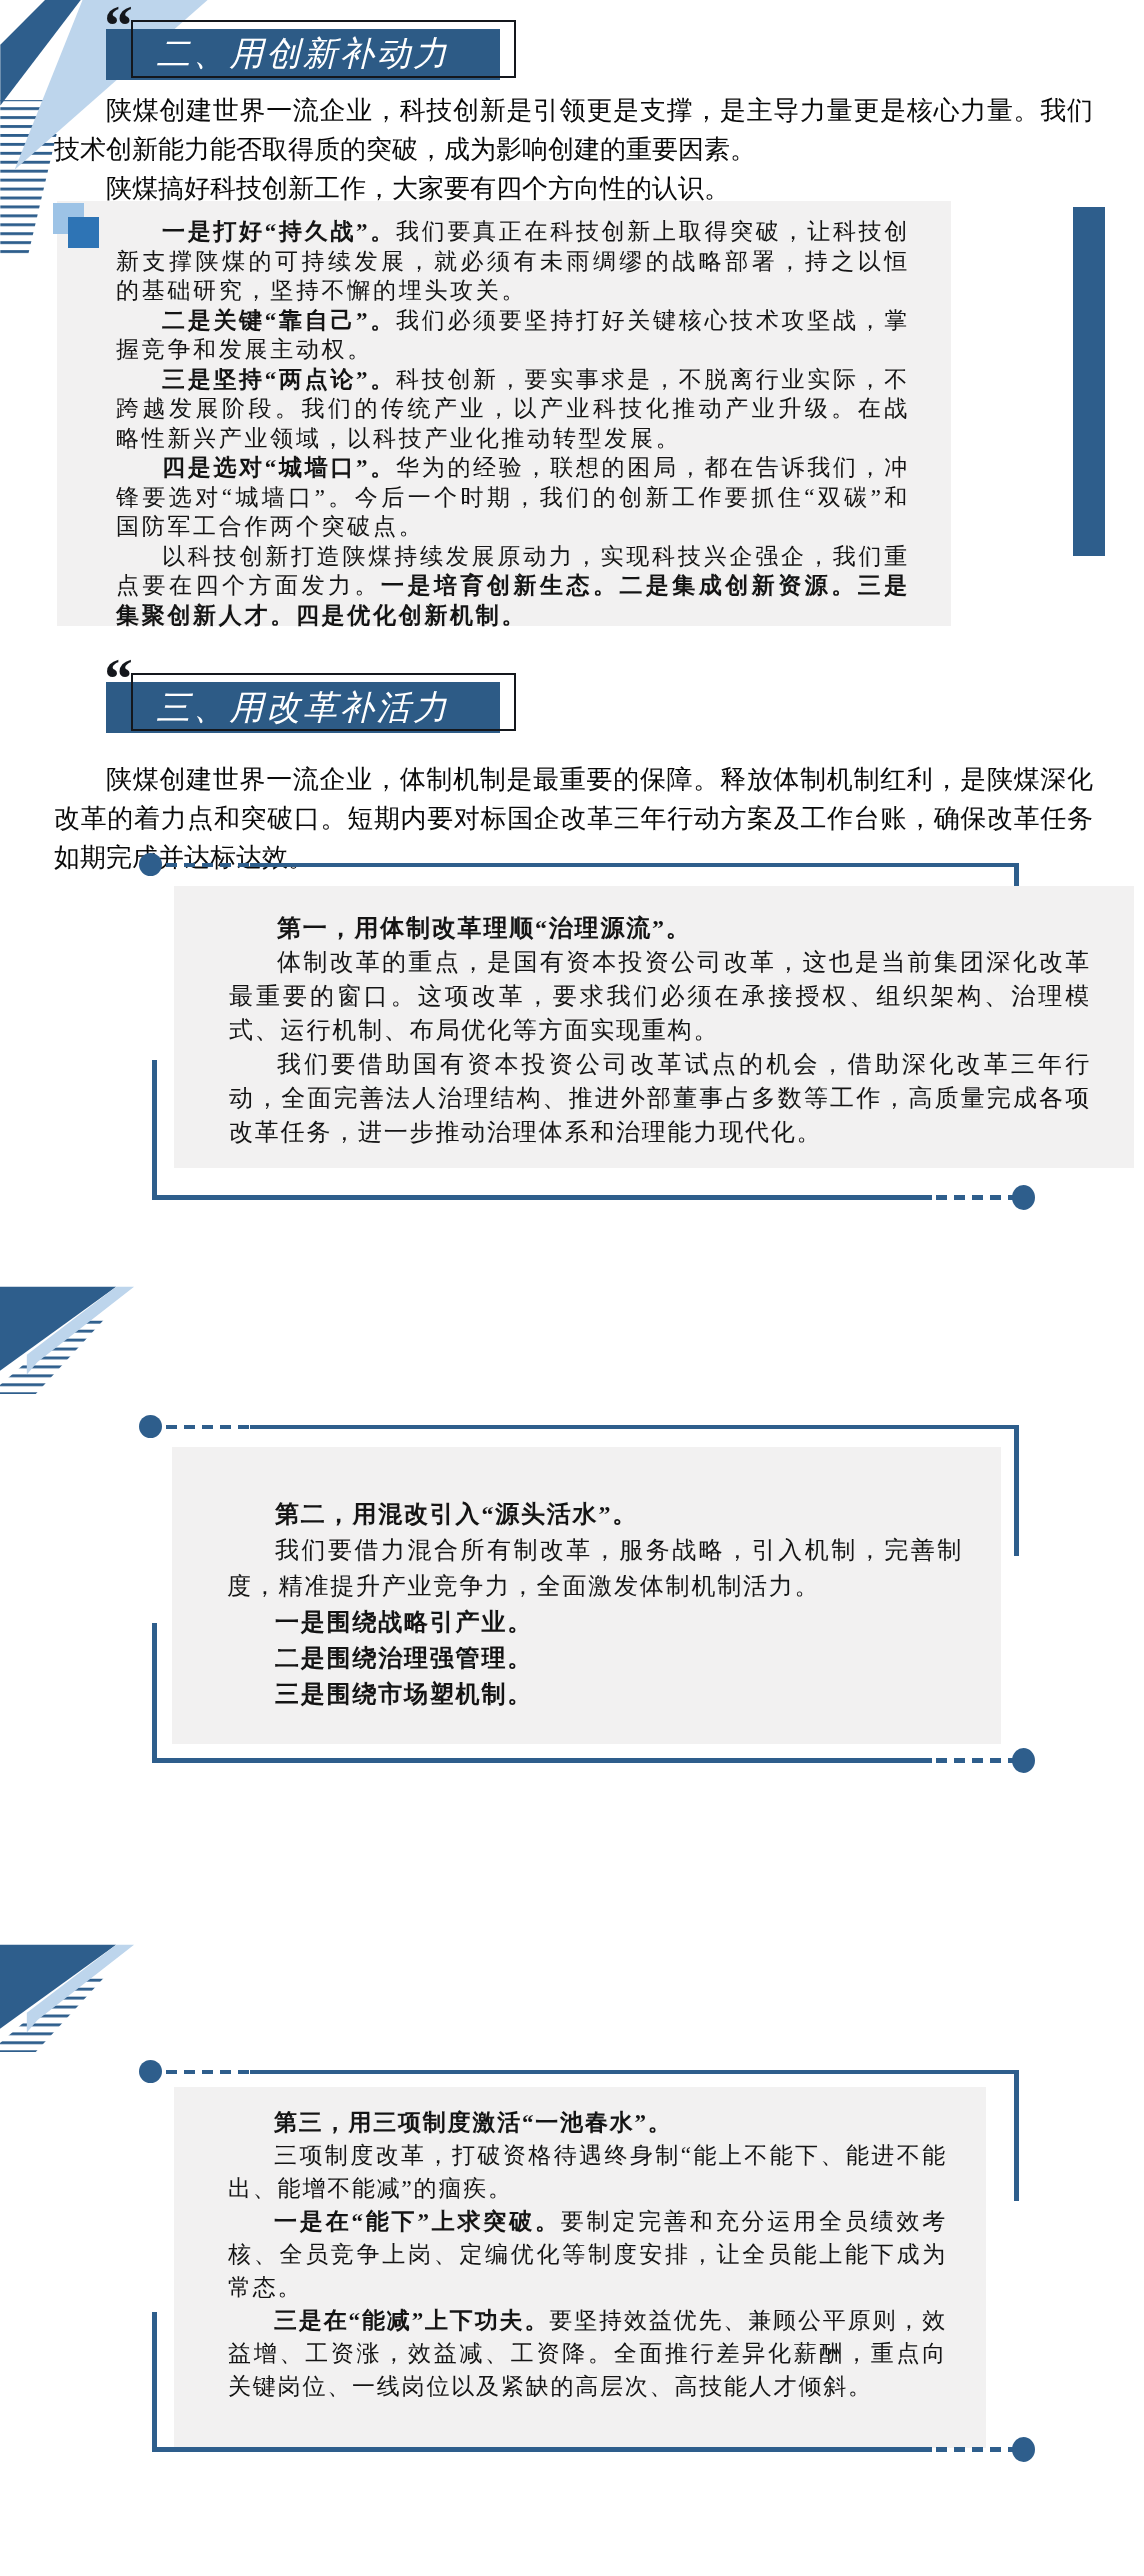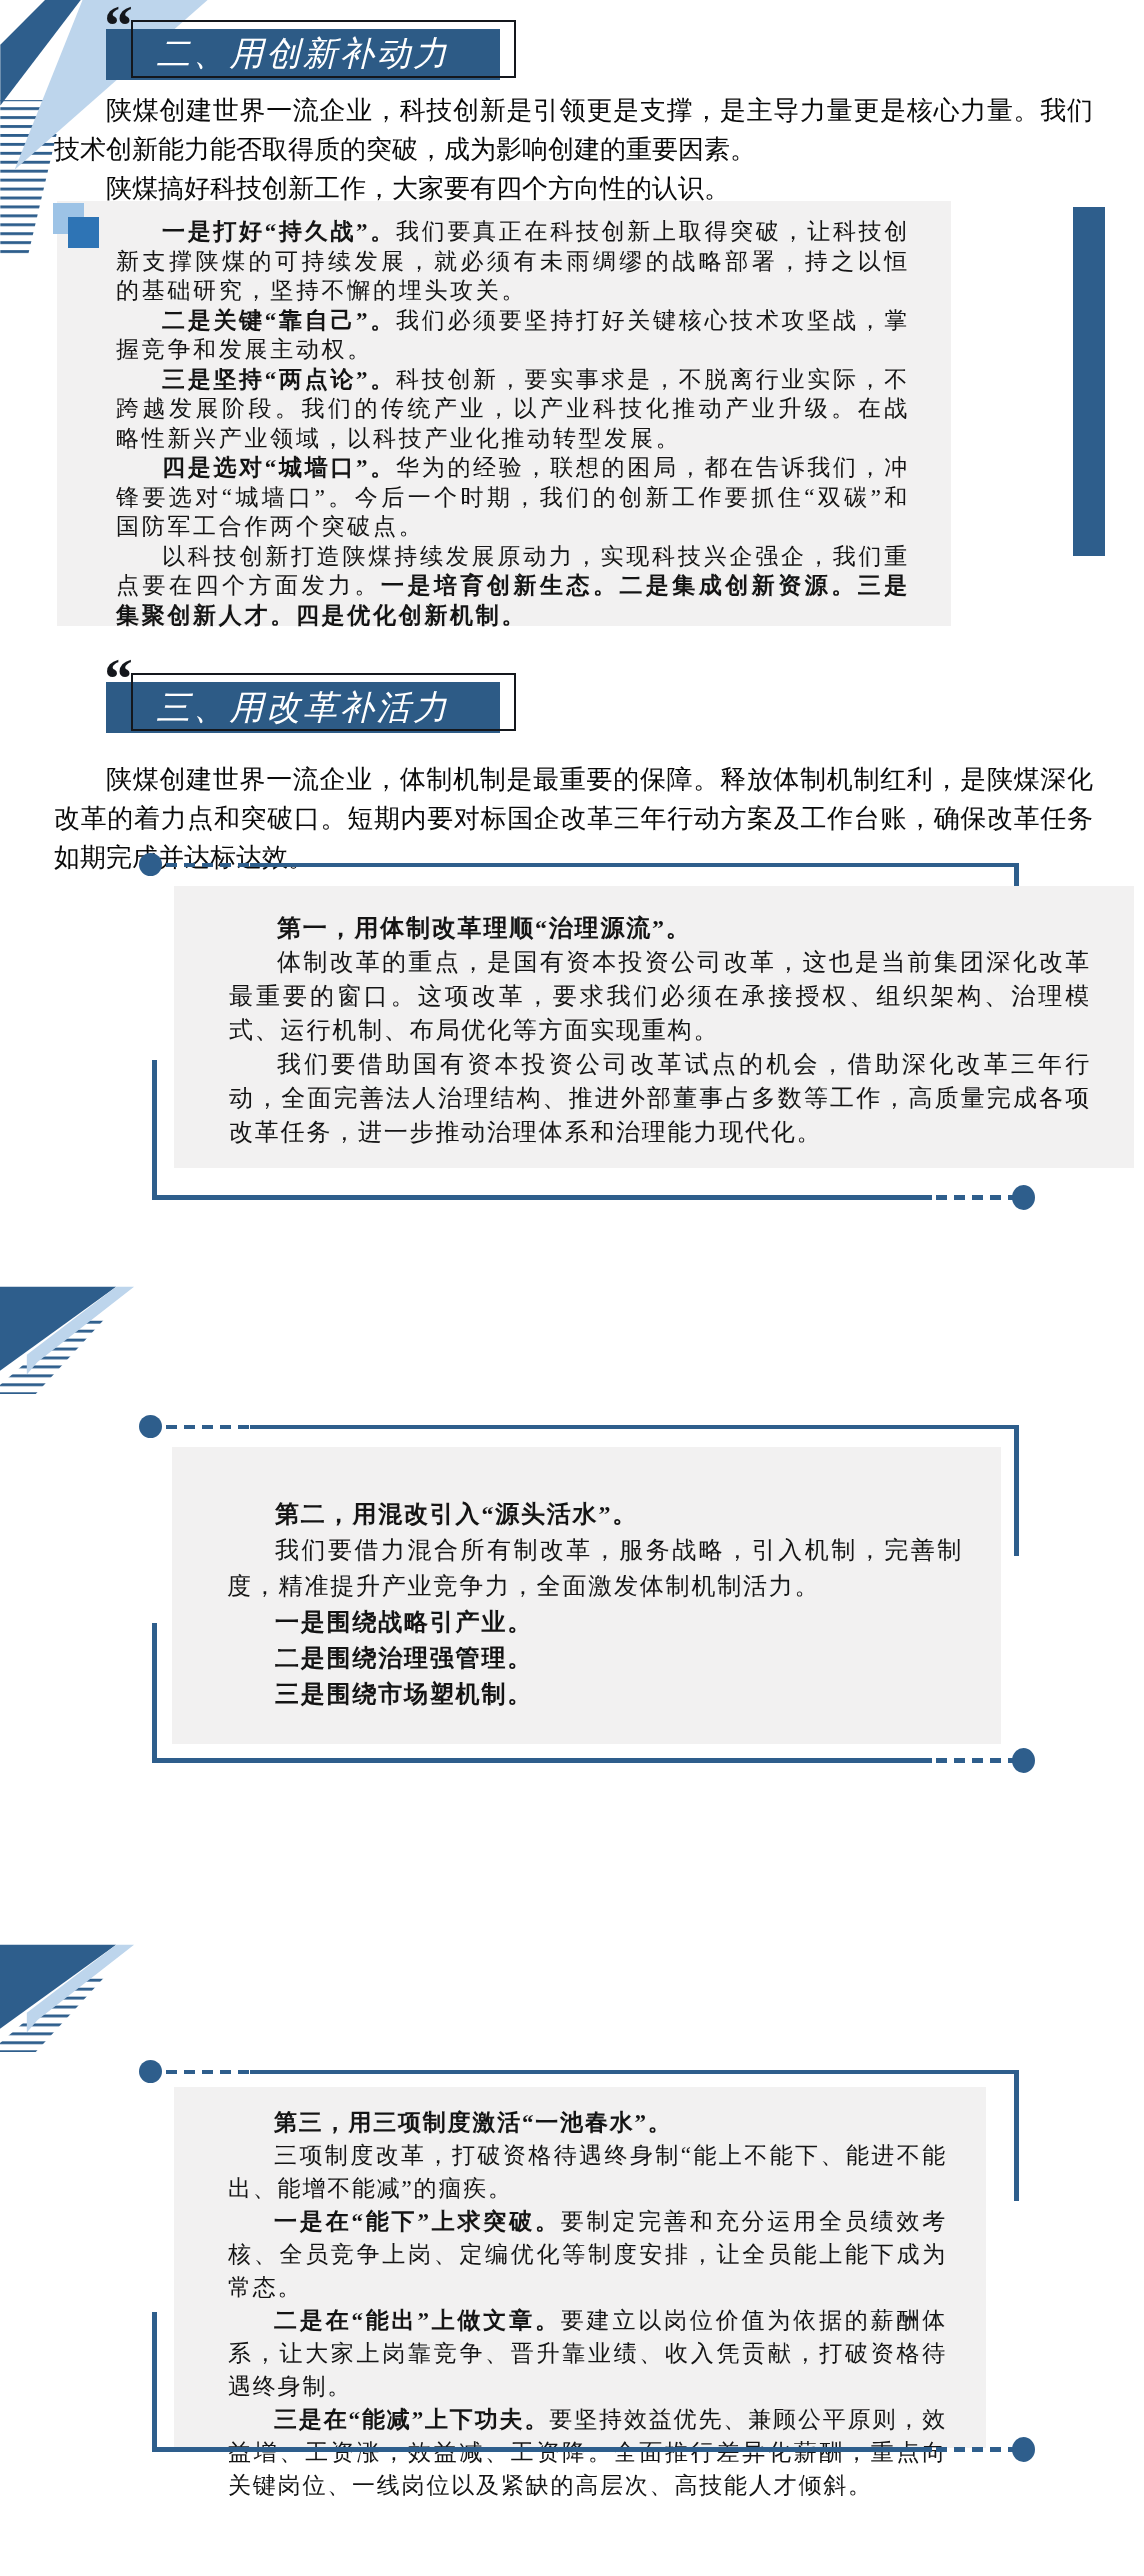--- a/index.html
+++ b/index.html
@@ -173,21 +173,20 @@
   <div class="dot"></div>
   <div class="dash"></div>
   <div class="line"></div>
   <div class="vert"></div>
 </div>
 <div class="card card3" style="left:174px;top:2087px;width:812px;height:361px">
   <div class="card-text">
       <p class="para"><b>第三，用三项制度激活“一池春水”。</b></p>
       <p class="para">三项制度改革，打破资格待遇终身制“能上不能下、能进不能出、能增不能减”的痼疾。</p>
       <p class="para"><b>一是在“能下”上求突破。</b>要制定完善和充分运用全员绩效考核、全员竞争上岗、定编优化等制度安排，让全员能上能下成为常态。</p>
-      <p class="para"><b>二是在“能出”上做文章。</b>要建立以岗位价值为依据的薪酬体系，让大家上岗靠竞争、晋升靠业绩、收入凭贡献，打破资格待遇终身制。</p>
       <p class="para"><b>三是在“能减”上下功夫。</b>要坚持效益优先、兼顾公平原则，效益增、工资涨，效益减、工资降。全面推行差异化薪酬，重点向关键岗位、一线岗位以及紧缺的高层次、高技能人才倾斜。</p>
     </div>
 </div>
 <div class="bbot" style="left:152px;top:2312px">
   <div class="vert"></div>
   <div class="line"></div>
   <div class="dash"></div>
   <div class="dot"></div>
 </div>
 

